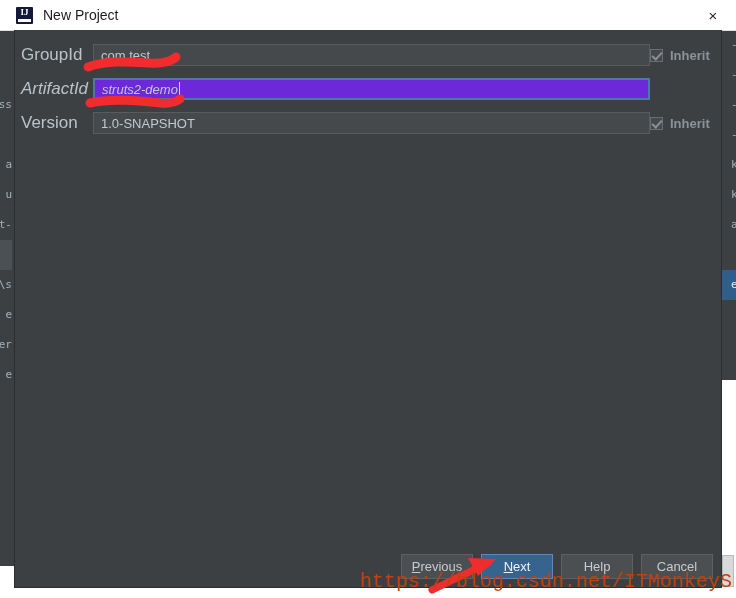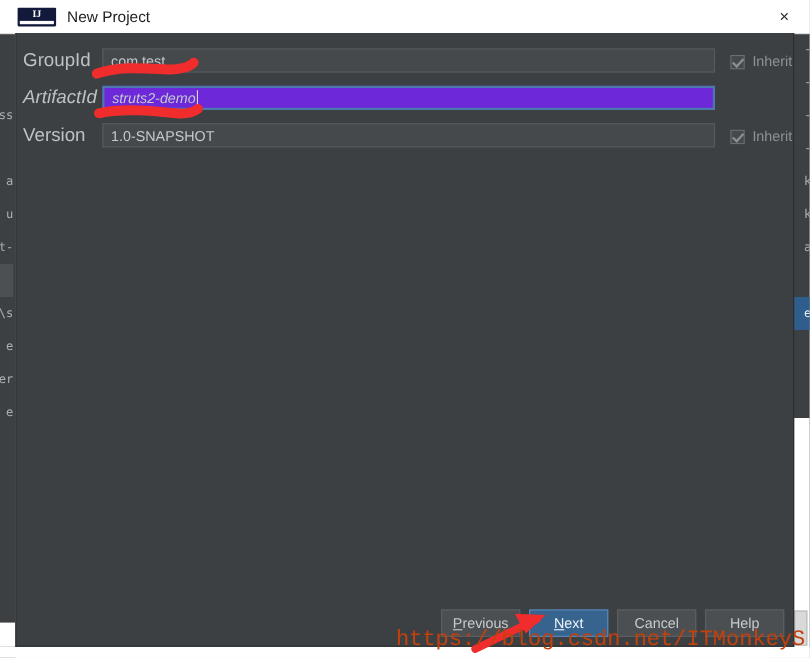--- a/index.html
+++ b/index.html
@@ -108,21 +108,21 @@
     left: 0;
     top: 0;
     width: 736px;
     height: 30px;
     background: #ffffff;
     border-bottom: 1px solid #dfdfdf;
     display: flex;
     align-items: center;
   }
   #app-icon {
-    width: 35px;
+    width: 17px;
     height: 17px;
     margin-left: 16px;
     flex: none;
     position: relative;
     background: #12193b;
     border-radius: 1px;
   }
   #app-icon .ij-letters {
     position: absolute;
     left: 0; right: 0; top: 1px;
@@ -217,24 +217,24 @@
     background: #6d28d9;
   }
   .caret {
     display: inline-block;
     width: 1px;
     height: 15px;
     background: #d3d8dc;
     margin-left: 1px;
   }
   .inherit-box {
-    margin-left: 14px;
-    display: flex;
-    align-items: flex-end;
+    display: flex;
+    align-items: center;
     flex: none;
+    font-weight: bold;
   }
   .checkbox {
     width: 13px;
     height: 13px;
     box-sizing: border-box;
     border: 1px solid #6a6e71;
     background: #45494c;
     position: relative;
     flex: none;
   }
@@ -395,22 +395,22 @@
 
     <div id="button-bar">
       <div class="dlg-button">
         <span class="mnemonic">P</span>
           <span>revious</span>
       </div>
       <div class="dlg-button primary">
         <span class="mnemonic">N</span>
           <span>ext</span>
       </div>
+      <div class="dlg-button">Help</div>
       <div class="dlg-button">Cancel</div>
-      <div class="dlg-button">Help</div>
     </div>
 
   </div>
 </div>
 
 <svg id="annotations" viewBox="0 0 736 598">
 
   <path d="M 88 67 C 108 60, 130 62, 150 63 C 162 64, 172 61, 176 57" stroke="#f02c2c" stroke-width="9" stroke-linecap="round" fill="none"></path>
 
   <path d="M 90 103 C 112 98, 140 101, 160 103 C 170 104, 176 102, 180 99" stroke="#f02c2c" stroke-width="9" stroke-linecap="round" fill="none"></path>

